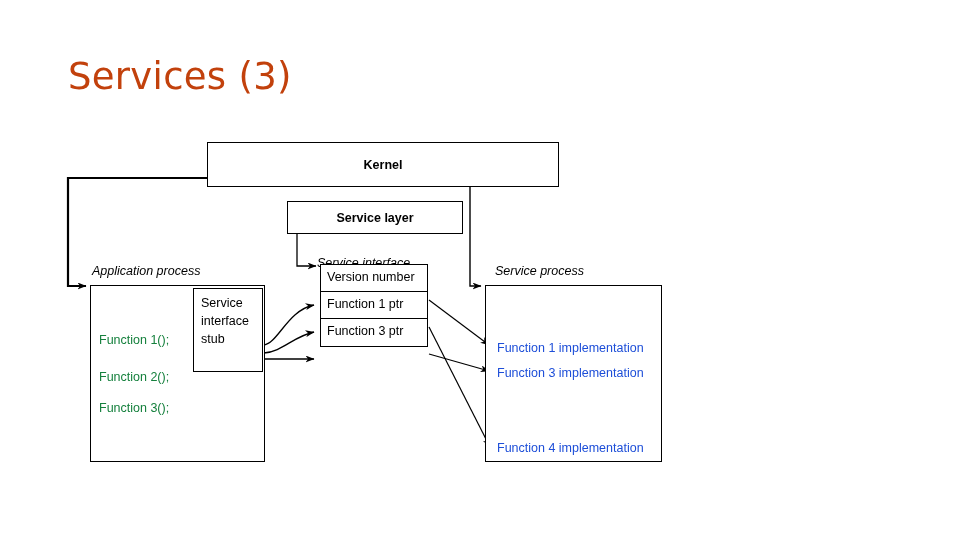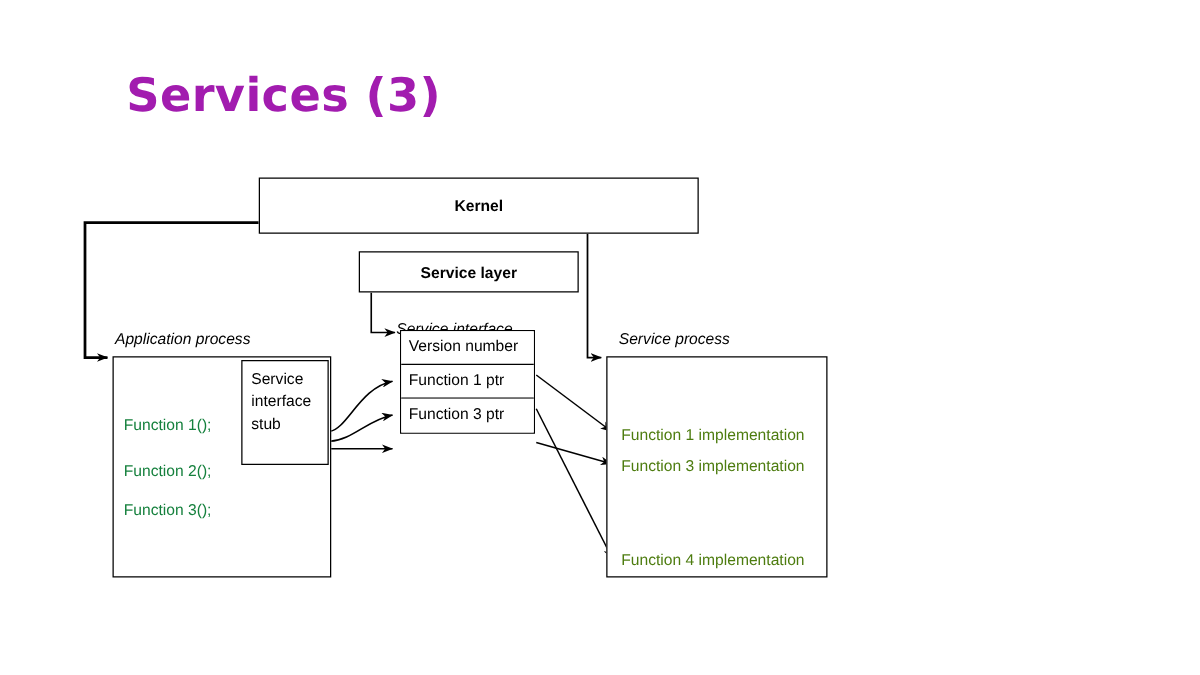--- a/index.html
+++ b/index.html
@@ -13,27 +13,26 @@
     height: 540px;
     background: #ffffff;
     overflow: hidden;
     font-family: "Liberation Sans", sans-serif;
   }
   #slide-title {
     position: absolute;
     left: 68px;
     top: 55px;
     font-family: "DejaVu Sans", sans-serif;
-    font-weight: 700;
+    font-weight: 400;
     font-size: 37px;
     line-height: 44px;
-    color: #a21caf;
+    color: #c2410c;
     letter-spacing: 0.3px;
     white-space: nowrap;
-    margin-left: 33px;
   }
   #diagram {
     position: absolute;
     left: 0;
     top: 0;
     width: 960px;
     height: 540px;
   }
   .box {
     position: absolute;
@@ -129,21 +128,21 @@
     white-space: nowrap;
   }
   #app-call-0 { left: 99px; top: 333px; }
   #app-call-1 { left: 99px; top: 370px; }
   #app-call-2 { left: 99px; top: 401px; }
 
   .impl-text {
     position: absolute;
     font-family: "Liberation Sans", sans-serif;
     font-size: 12.5px;
-    color: #4d7c0f;
+    color: #1d4ed8;
     white-space: nowrap;
   }
   #impl-0 { left: 497px; top: 341px; }
   #impl-1 { left: 497px; top: 366px; }
   #impl-2 { left: 497px; top: 441px; }
 </style>
 </head>
 <body>
 
 <div id="slide">

